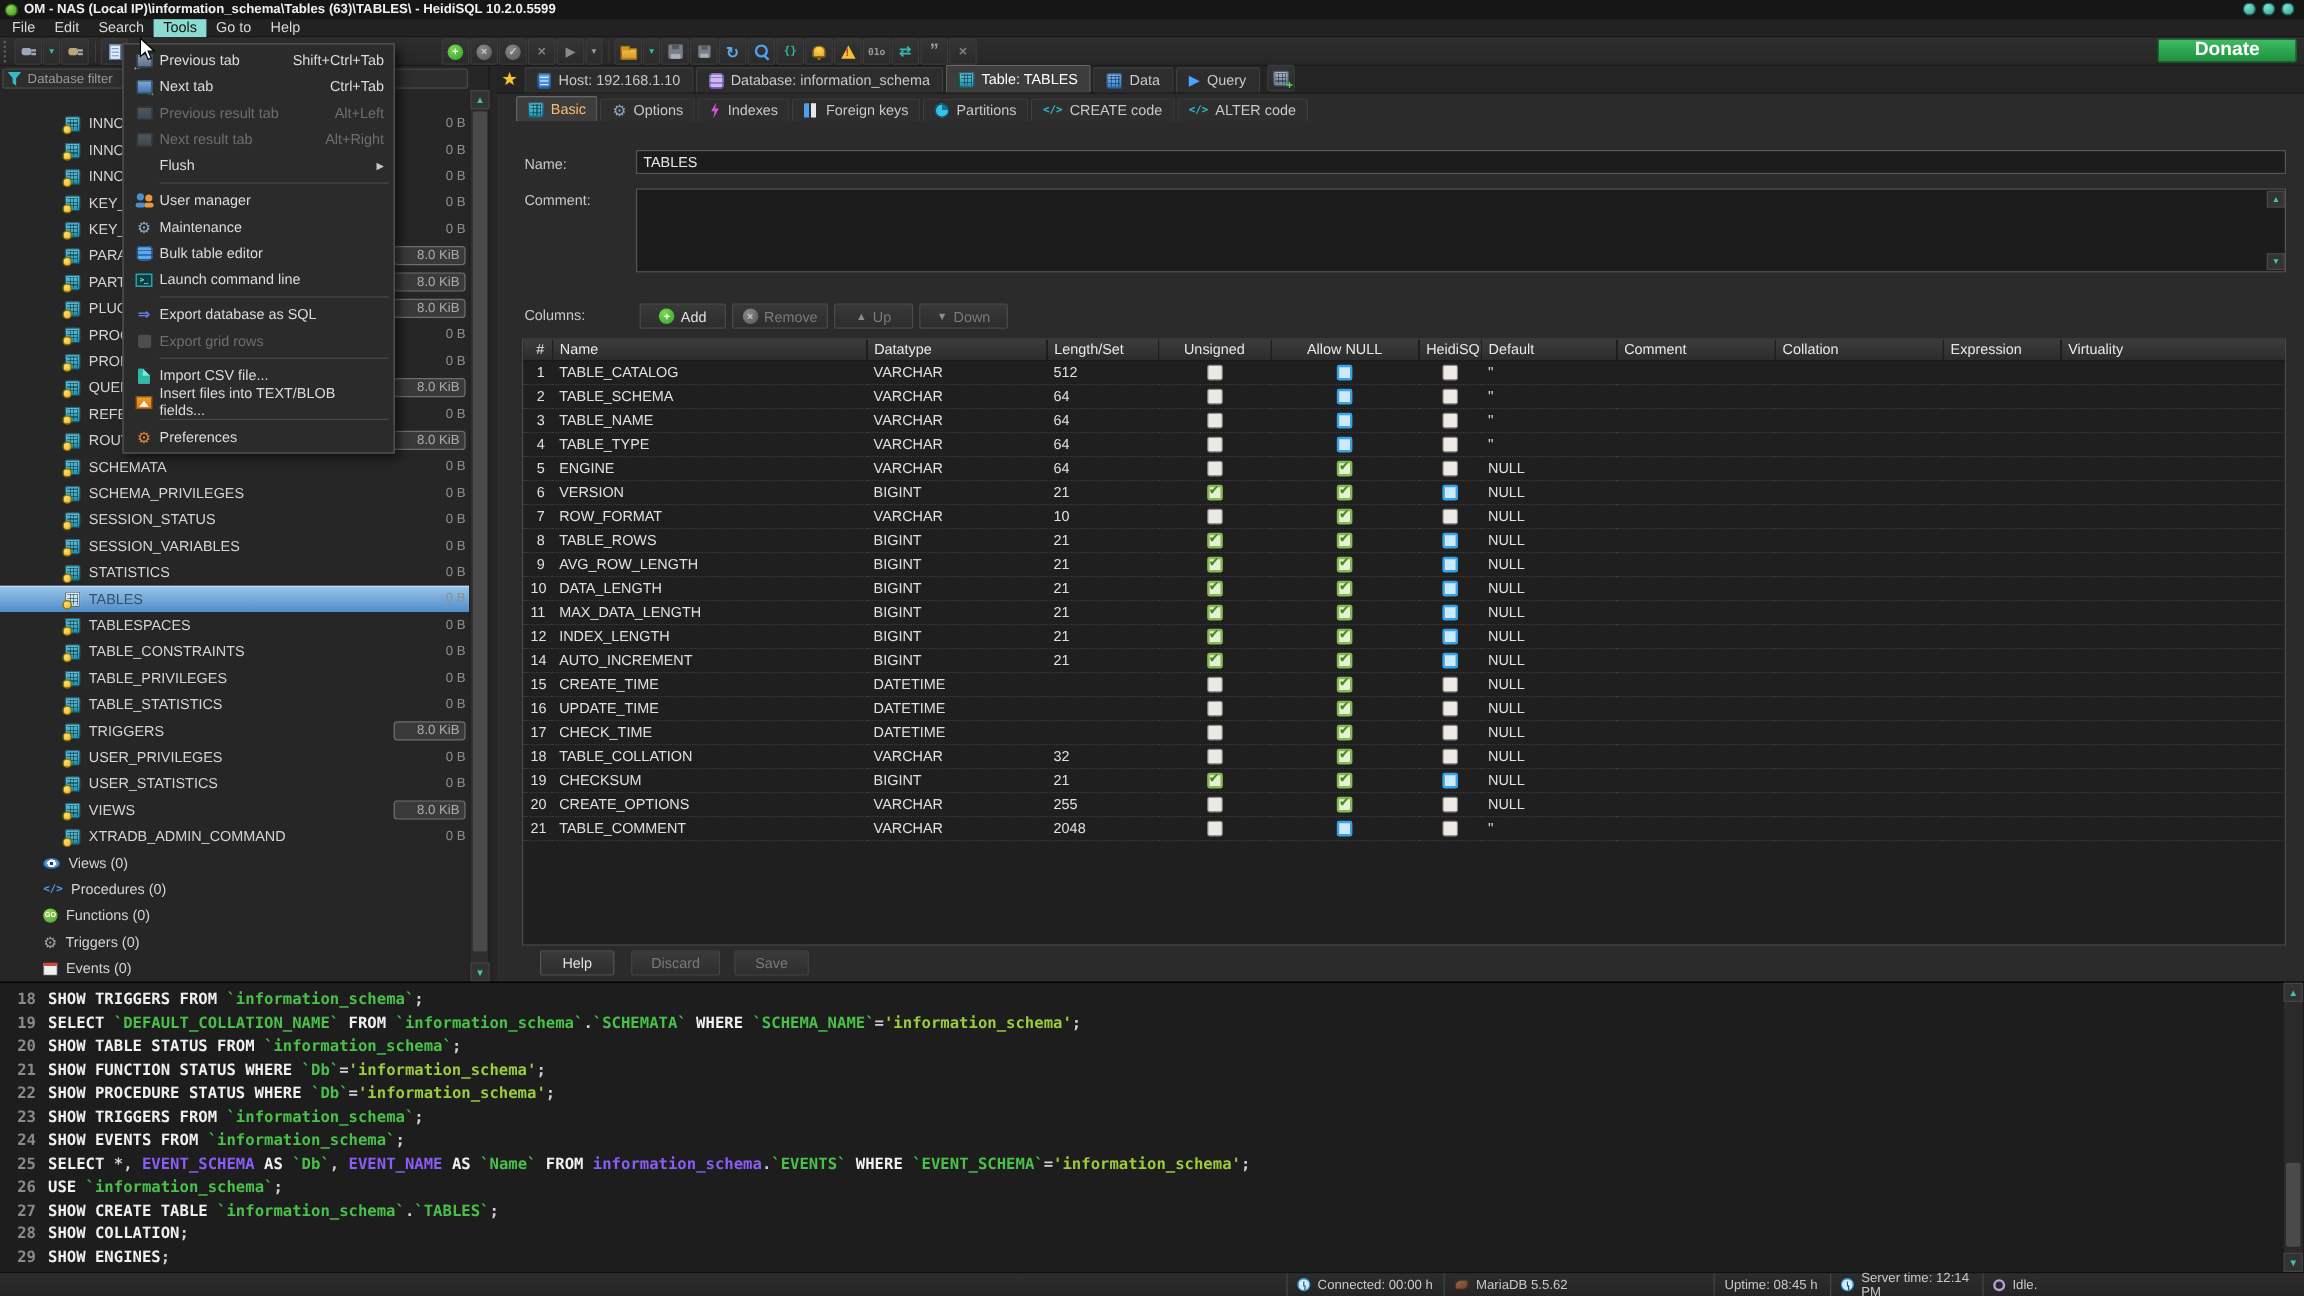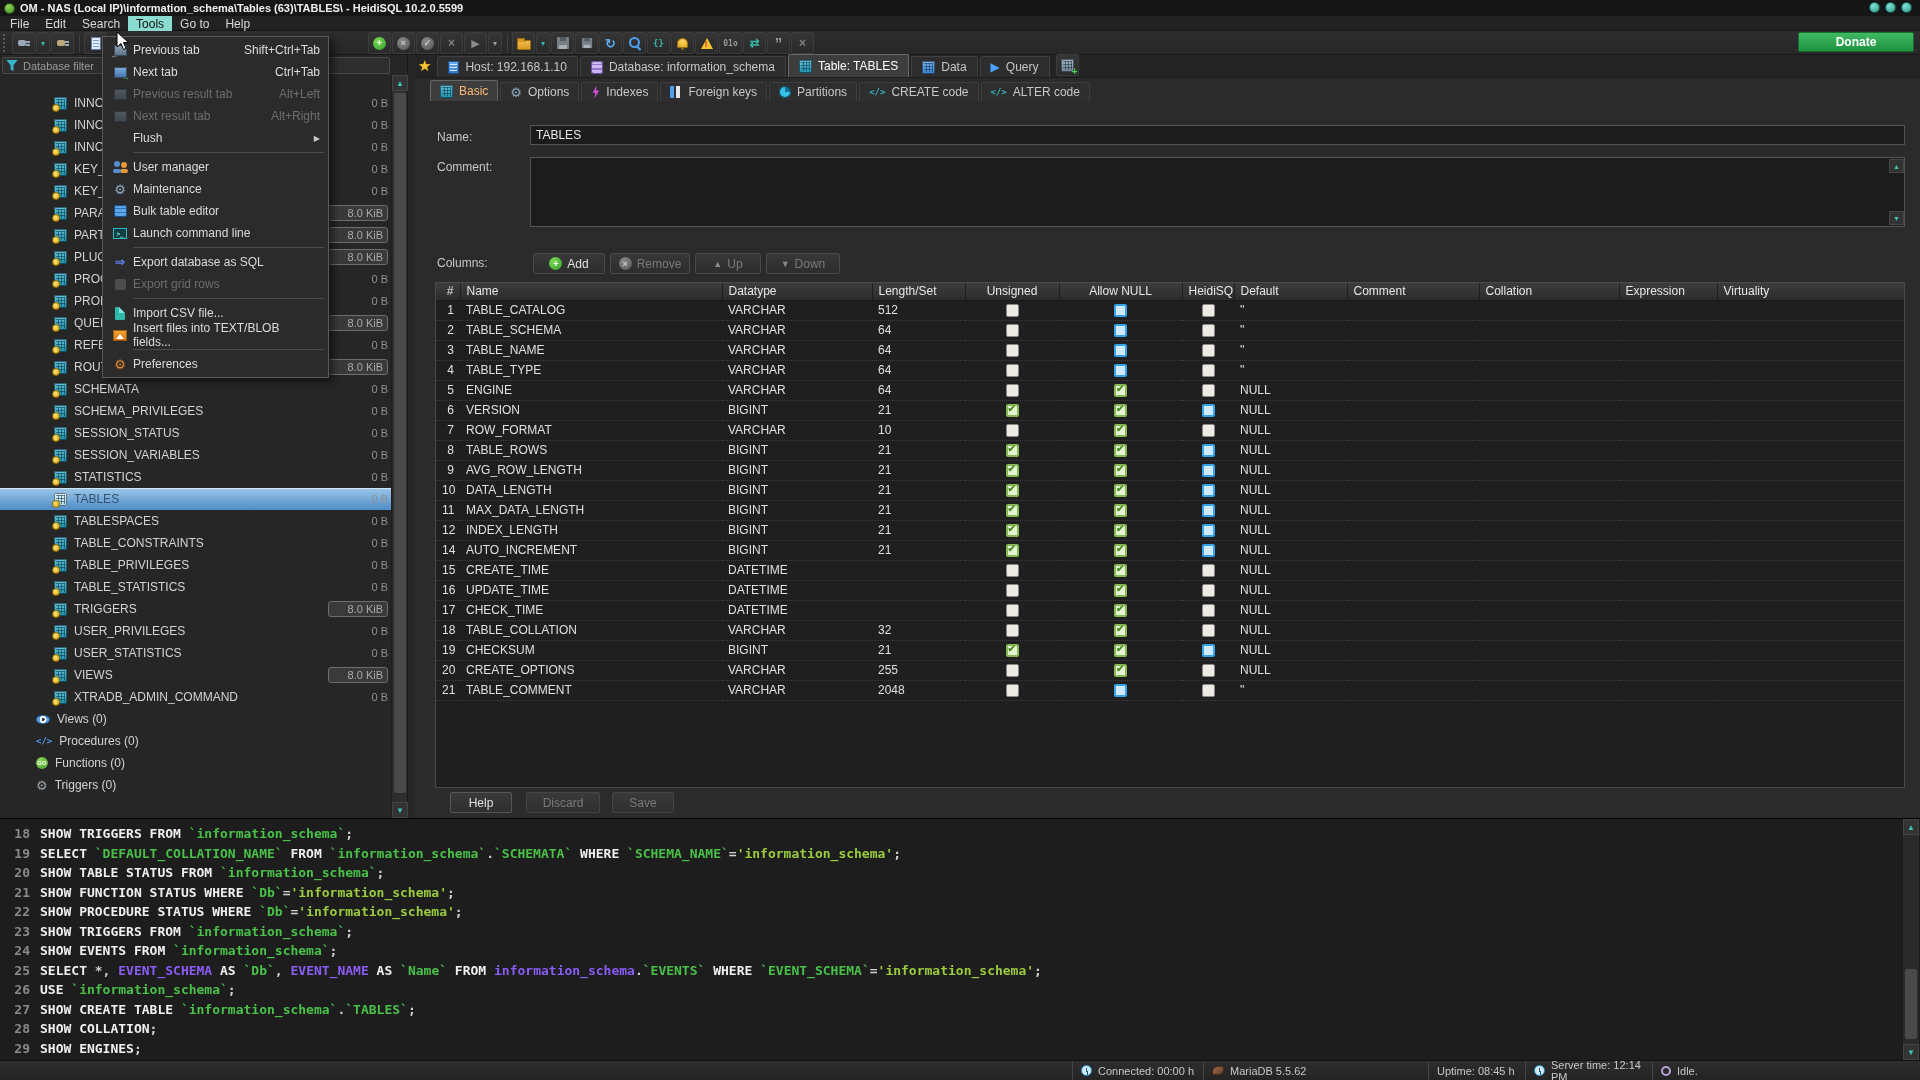--- a/index.html
+++ b/index.html
@@ -7,32 +7,32 @@
 #app{position:relative;width:1920px;height:1080px;background:#262626}
 
 
 #titlebar{position:absolute;left:0;top:0;width:1920px;height:16px;background:#161616;display:flex;align-items:center;padding-left:4px}
 .applogo{width:11px;height:11px;border-radius:50%;background:radial-gradient(circle at 35% 30%,#8ed65a,#3f8f1f);border:1px solid #2a5f12;margin-right:5px}
 #titlebar .wtitle{color:#f0f0f0;font-size:11px;font-weight:bold;white-space:nowrap}
 #wctrl{position:absolute;right:8px;top:2px;display:flex;gap:5px}
 .wbtn{width:11px;height:11px;border-radius:50%;background:radial-gradient(circle at 35% 30%,#7fe0d0,#2f9f8f);border:1px solid #1a5f55}
 
 
-#menubar{position:absolute;left:0;top:16px;width:1920px;height:15px;background:#222;display:flex;padding-left:2px;border-bottom:1px solid #161616}
+#menubar{position:absolute;left:0;top:16px;width:1920px;height:15px;background:#222;display:flex;align-items:center;padding-left:2px;border-bottom:1px solid #161616}
 .mi{color:#d8d8d8;font-size:12px;padding:0 8px;height:15px;display:flex;align-items:center}
 .mi.active{background:#8adbd0;color:#101010}
 
 
 #toolbar{position:absolute;left:0;top:31px;width:1920px;height:24px;background:linear-gradient(#2e2e2e,#272727);border-bottom:1px solid #1a1a1a;display:block}
 .tgroup{position:absolute;top:1px;display:flex;align-items:center;height:22px}
 .grip{width:4px;height:18px;border-left:2px dotted #5a5a5a;margin:0 5px 0 3px}
 .tbtn{width:23px;height:22px;display:flex;align-items:center;justify-content:center;background:linear-gradient(#353535,#2a2a2a);border:1px solid #3c3c3c;border-radius:2px;margin-right:1px}
 .tbtn.narrow{width:14px}
 .tdiv{width:1px;height:18px;background:#191919;border-right:1px solid #3f3f3f;margin:0 4px}
-#donate{position:absolute;right:6px;top:1px;width:116px;height:20px;background:linear-gradient(#3fbb63,#1f9140);border:1px solid #157030;border-radius:2px;color:#fff;font-size:12px;font-weight:bold;display:flex;align-items:center;justify-content:center}
+#donate{position:absolute;right:6px;top:1px;width:116px;height:20px;background:linear-gradient(#3fbb63,#1f9140);border:1px solid #157030;border-radius:2px;color:#fff;font-size:16px;font-weight:bold;display:flex;align-items:center;justify-content:center}
 
 
 .ic{display:inline-block;flex:none}
 .glyph{font-size:11px;line-height:1}
 .ic-table{position:relative;width:13px;height:13px;border-radius:2px;background:linear-gradient(rgba(255,255,255,.3),rgba(0,0,0,.12)),#22a7c4;box-shadow:inset 0 0 0 1px rgba(0,20,40,.55)}
 .ic-table::before{content:"";position:absolute;inset:2px;background:repeating-linear-gradient(90deg,transparent 0 2px,rgba(0,40,60,.5) 2px 3px),repeating-linear-gradient(0deg,transparent 0 2px,rgba(0,40,60,.5) 2px 3px)}
 .ic-table.blue{background:linear-gradient(rgba(255,255,255,.35),rgba(0,0,0,.1)),#3f8fe8}
 .ic-table.grey{background:linear-gradient(rgba(255,255,255,.3),rgba(0,0,0,.15)),#8a98a8}
 .ic-table.sel{background:linear-gradient(rgba(255,255,255,.55),rgba(0,0,0,.05)),#bfe2ef}
 .ic-table.key::after{content:"";position:absolute;left:-2px;bottom:-2px;width:6px;height:6px;border-radius:50%;background:radial-gradient(circle at 35% 35%,#ffe27a,#e8a90f);border:1px solid #8a6d00}
@@ -449,20 +449,24 @@
           <span class="tname">Procedures (0)</span>
         </div>
         <div class="trow obj">
           <span class="ic ic-fn">GO</span>
           <span class="tname">Functions (0)</span>
         </div>
         <div class="trow obj">
           <span class="ic ic-gear plain glyph">⚙</span>
           <span class="tname">Triggers (0)</span>
         </div>
+        <div class="trow obj">
+          <span class="ic ic-cal"></span>
+          <span class="tname">Events (0)</span>
+        </div>
       </div>
     <div id="sidescroll">
       <span class="scr-arrow" style="top:0">▲</span>
       <span class="scr-thumb" style="top:18px;height:700px"></span>
       <span class="scr-arrow" style="bottom:0">▼</span>
     </div>
   </div>
 
   <div id="main">
     <div id="maintabs">

